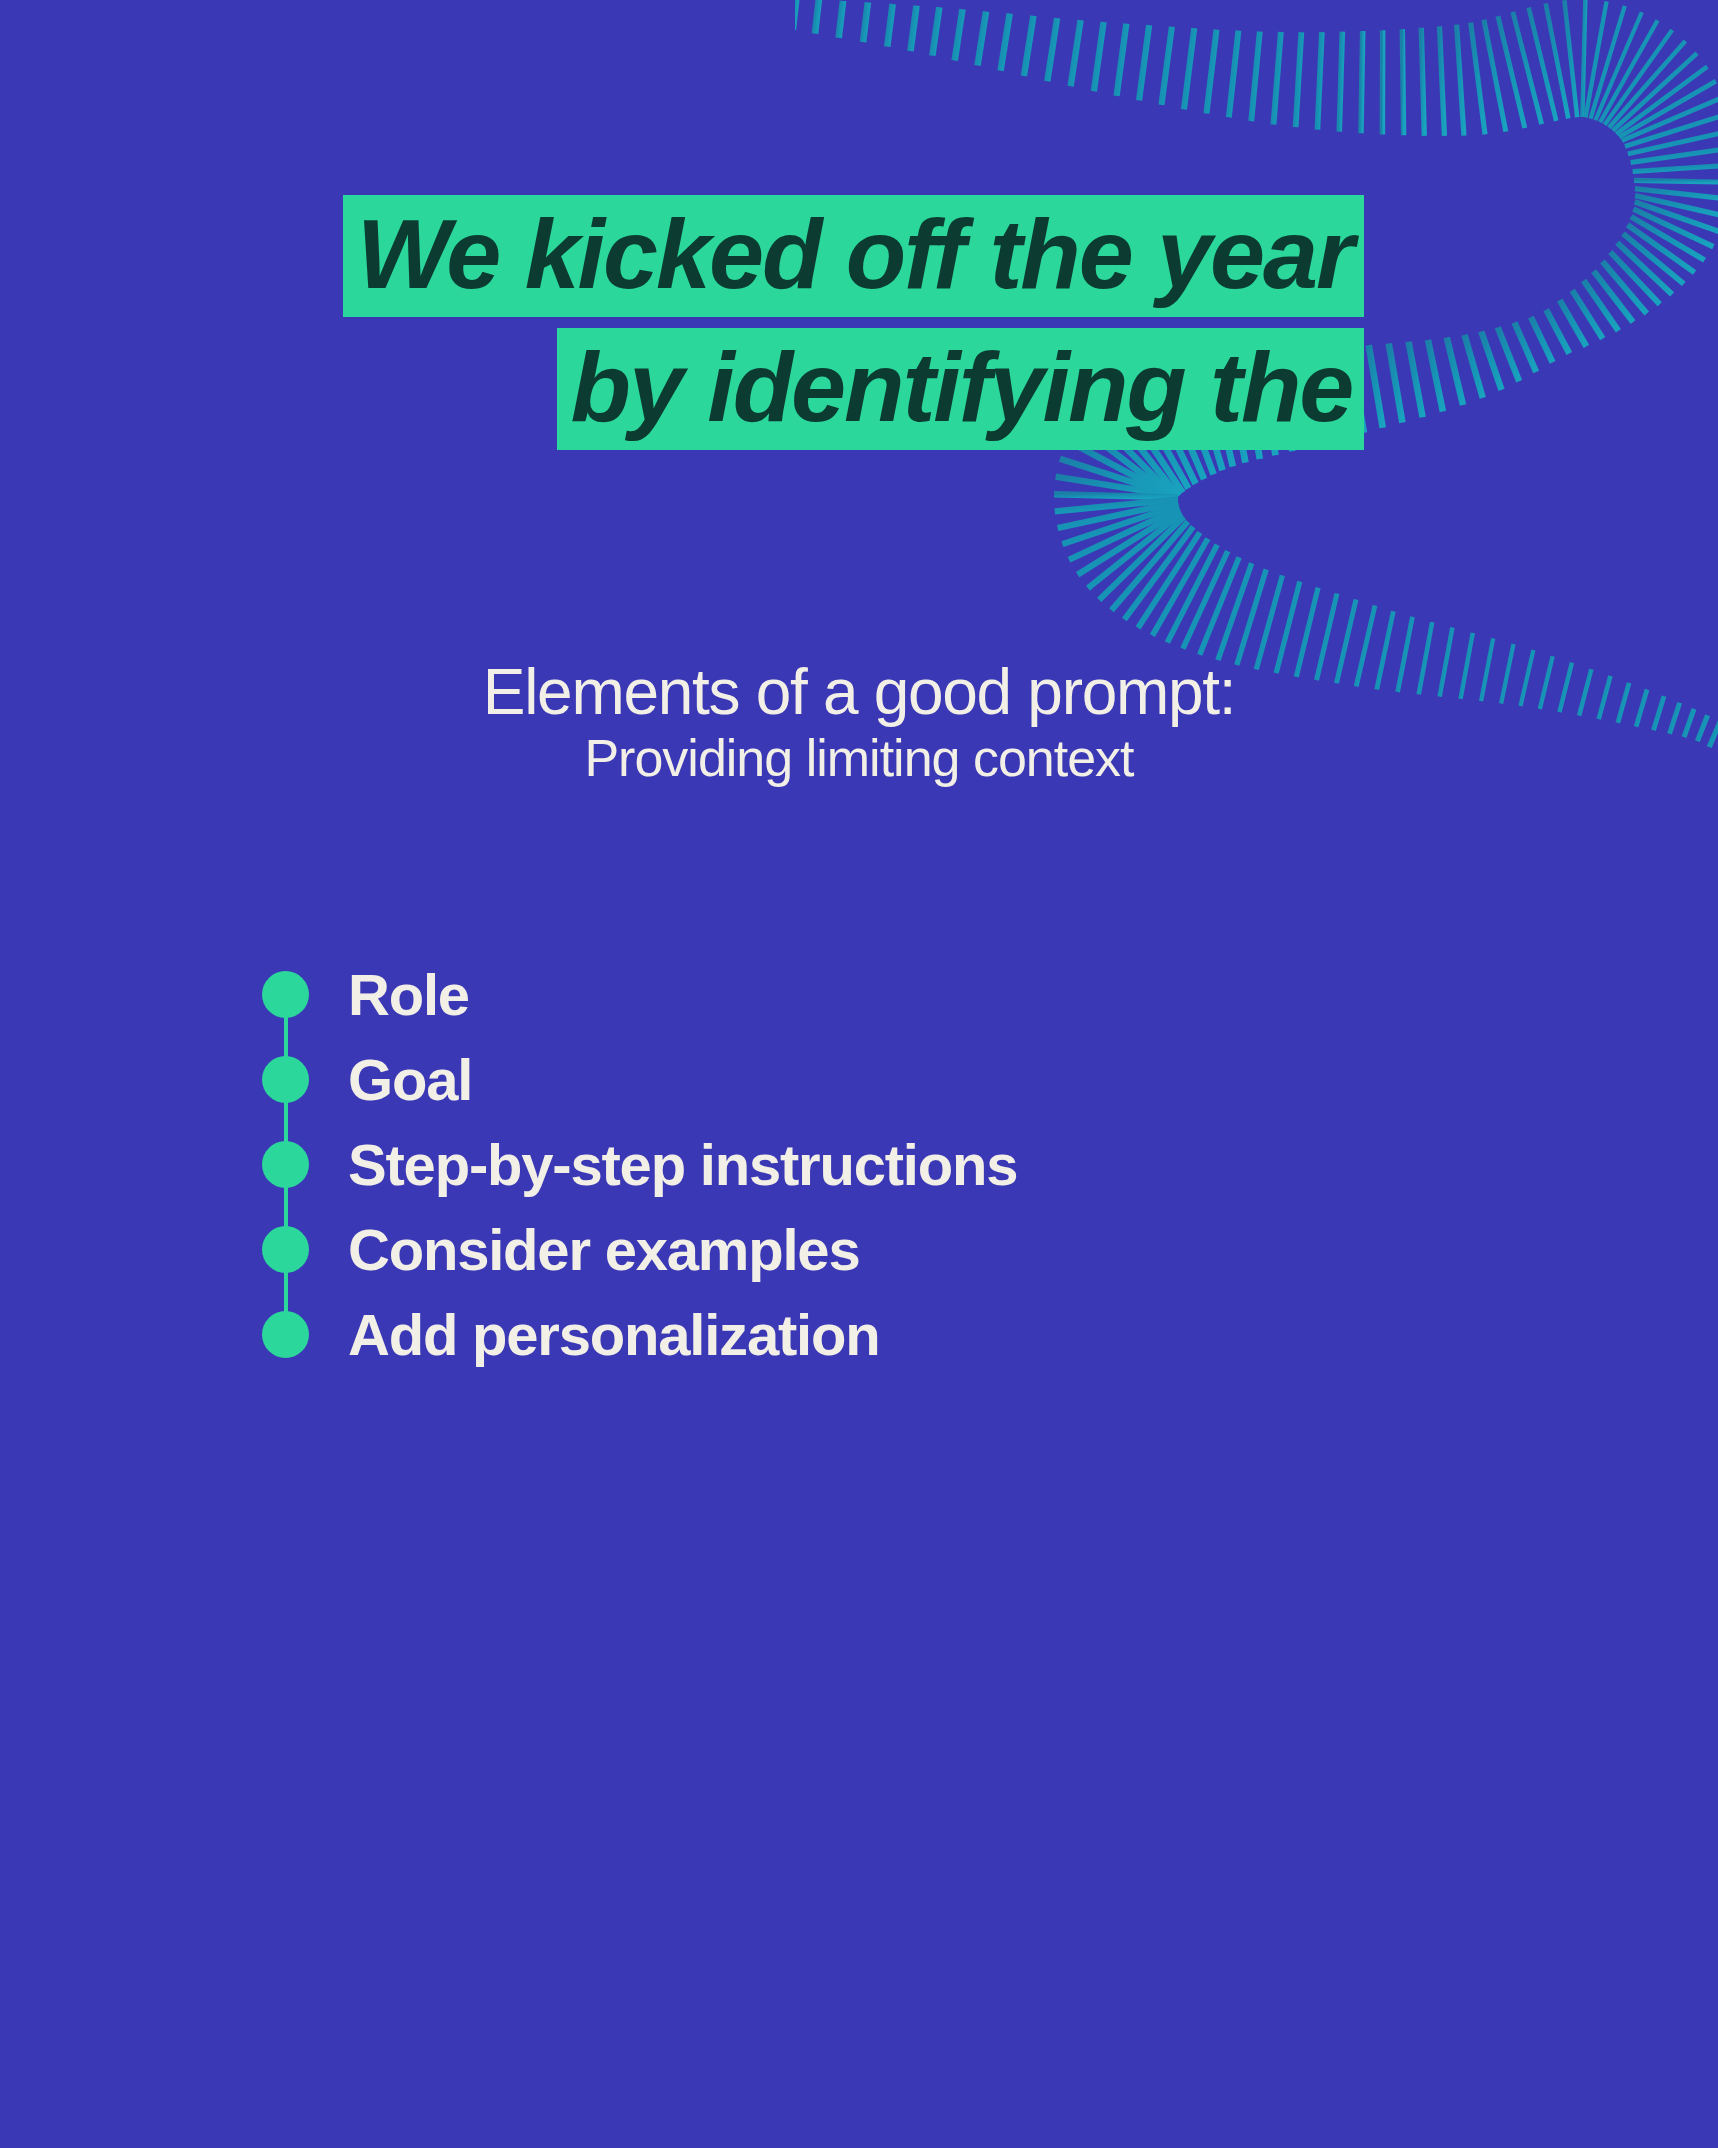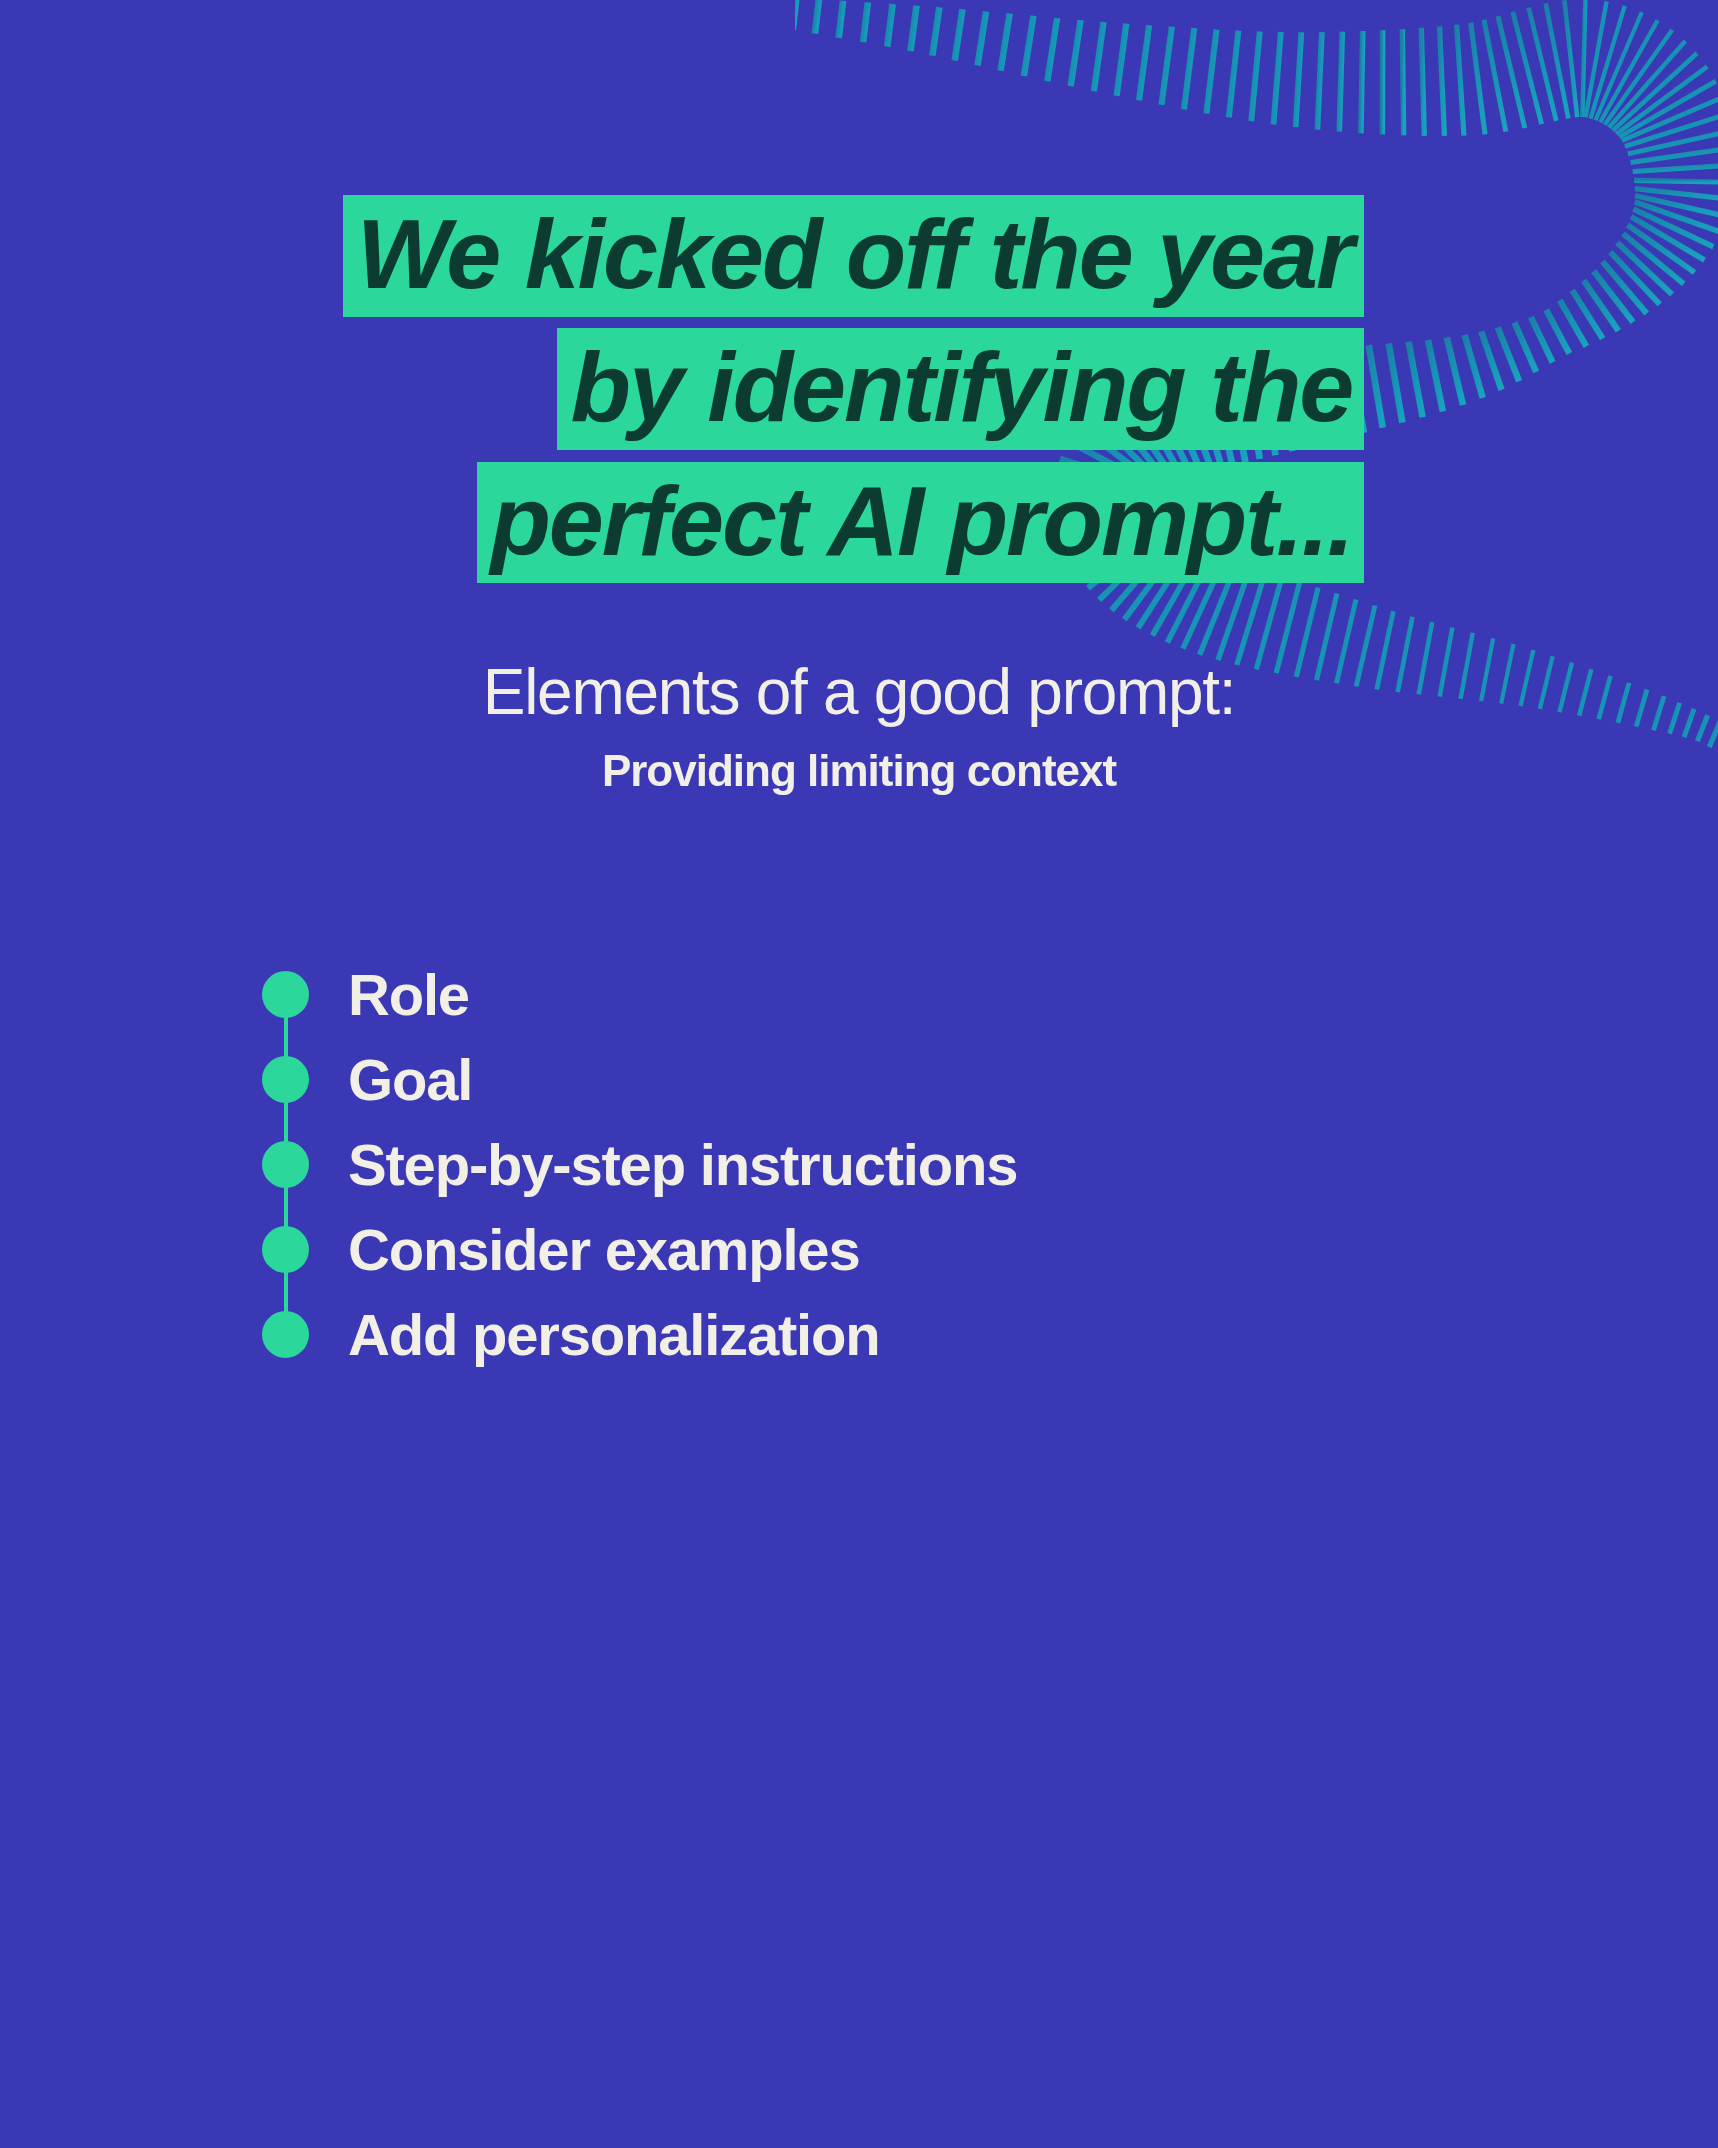--- a/index.html
+++ b/index.html
@@ -76,25 +76,25 @@
   }
   #subtitle-line1 {
     display: block;
     font-size: 64px;
     line-height: 1.12;
     font-weight: 400;
     letter-spacing: -1.3px;
   }
   #subtitle-line2 {
     display: block;
-    font-size: 44px;
+    font-size: 52px;
     line-height: 1.15;
-    font-weight: 700;
+    font-weight: 400;
     letter-spacing: -1px;
-    margin-top: 17px;
+    margin-top: 0;
   }
 
   
   #bullet-list {
     position: absolute;
     left: 252px;
     top: 952px;
     width: 1343px;
   }
   .timeline-track {
@@ -301,23 +301,20 @@
     </svg>
   </div>
 
   <div id="headline">
     <div class="headline-row">
       <span class="headline-mark">We kicked off the year</span>
     </div>
     <div class="headline-row">
       <span class="headline-mark">by identifying the</span>
     </div>
-    <div class="headline-row">
-      <span class="headline-mark">perfect AI prompt...</span>
-    </div>
   </div>
 
   <div id="subtitle">
     <span id="subtitle-line1">Elements of a good prompt:</span>
     <span id="subtitle-line2">Providing limiting context</span>
   </div>
 
   <div id="bullet-list">
     <div class="timeline-track"></div>
 

